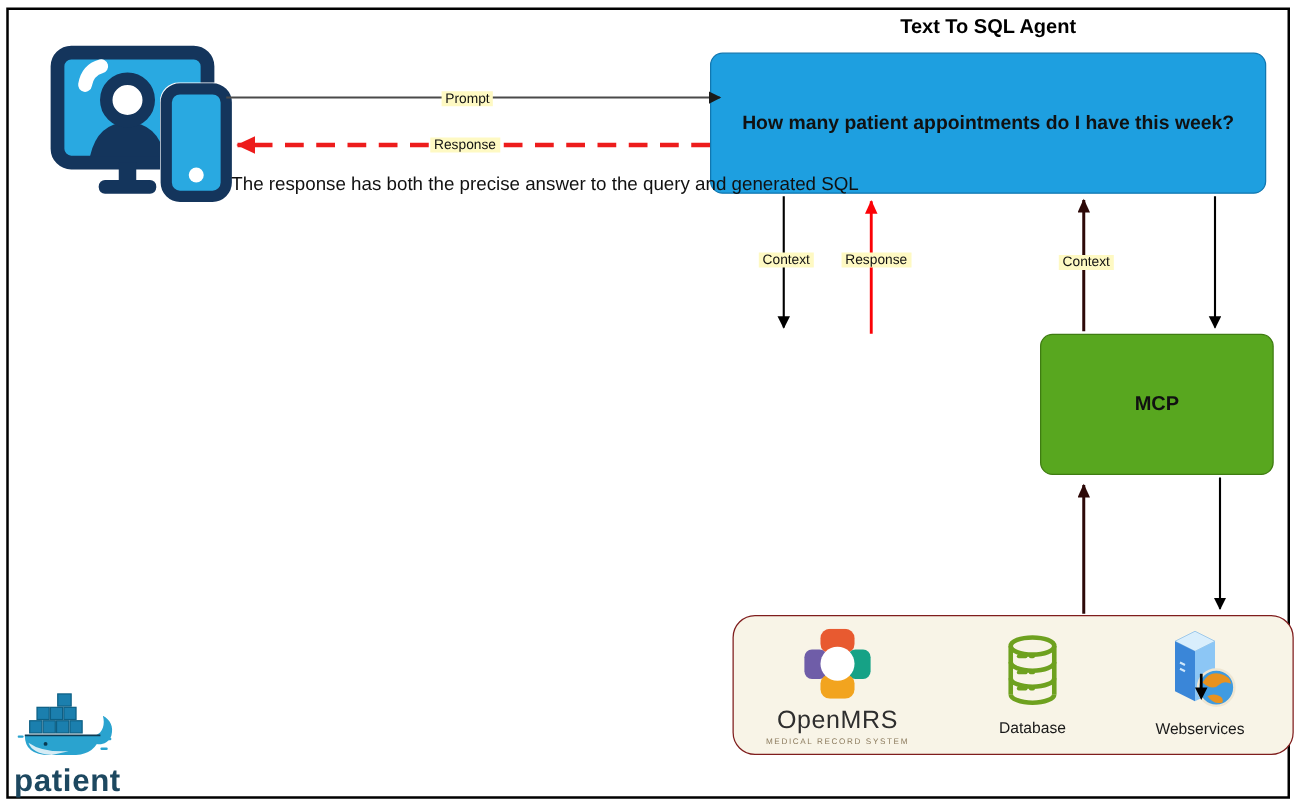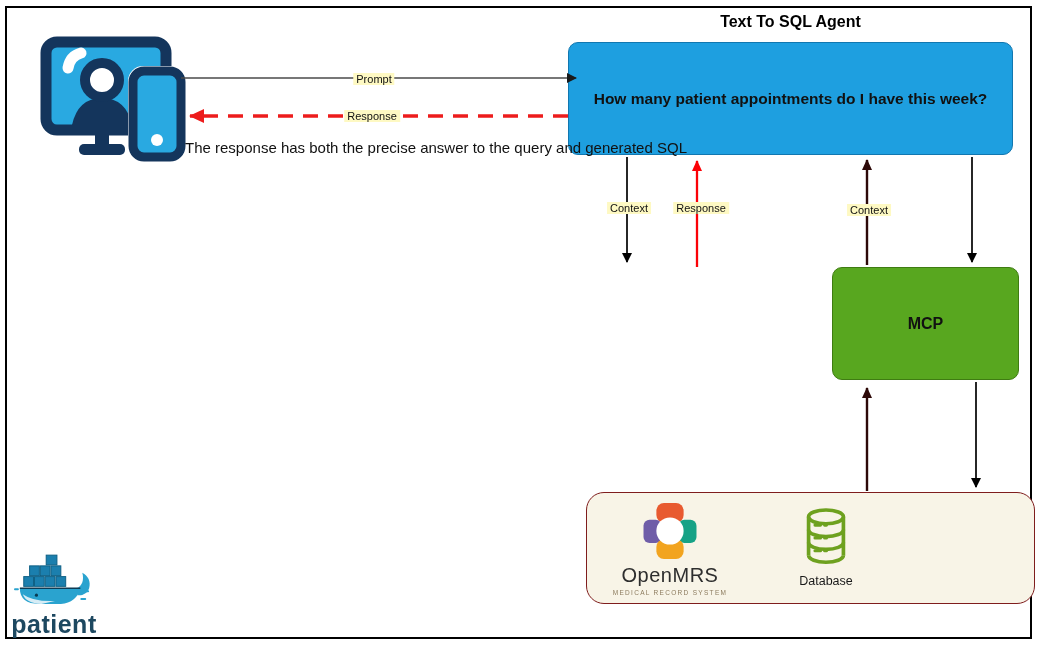--- a/index.html
+++ b/index.html
@@ -137,20 +137,36 @@
             <path d="M22.5 19 L24.5 19"></path>
           <path d="M12 33 L18 33"></path>
             <path d="M22.5 33 L24.5 33"></path>
           <path d="M12 47 L18 47"></path>
             <path d="M22.5 47 L24.5 47"></path>
         </g>
       </svg>
       <div class="backend-label">Database</div>
     </div>
 
+    <div class="backend-item webservices-wrap">
+      <svg width="64" height="64" viewBox="0 0 64 64">
+        <polygon points="12,9 28,1 44,9 28,17" fill="#d9eefc" stroke="#9fc9ea" stroke-width="0.8"></polygon>
+        <polygon points="12,9 28,17 28,57 12,49" fill="#3a86d8"></polygon>
+        <polygon points="28,17 44,9 44,49 28,57" fill="#8cc6f5"></polygon>
+        <path d="M16 26 l4 2 M16 31 l4 2" stroke="#cfe7fb" stroke-width="1.6"></path>
+        <circle cx="45" cy="46" r="14.5" fill="#3f9be0" stroke="#efe6d2" stroke-width="2"></circle>
+        <path d="M34 42 q5 -9 14 -7 q8 2 9 8 q-6 -3 -10 1 q-5 5 -13 -2 z" fill="#e8921e"></path>
+        <path d="M38 53 q5 -3 10 0 q3 2 2 5 q-7 2 -12 -5 z" fill="#e8921e"></path>
+        <g>
+          <line x1="33" y1="35" x2="33" y2="48" stroke="#000" stroke-width="2.2"></line>
+          <polygon points="28,46 38,46 33,56" fill="#000"></polygon>
+        </g>
+      </svg>
+      <div class="backend-label">Webservices</div>
+    </div>
   </div>
 
   <div class="docker-wrap">
     <svg width="80" height="55" viewBox="0 0 82 56">
       <g fill="#1b7fae" stroke="#0d5f84" stroke-width="1">
         <rect x="33" y="2" width="11" height="10"></rect>
         <rect x="16" y="13" width="10" height="10"></rect>
         <rect x="27" y="13" width="10" height="10"></rect>
         <rect x="38" y="13" width="10" height="10"></rect>
         <rect x="10" y="24" width="10" height="10"></rect>

